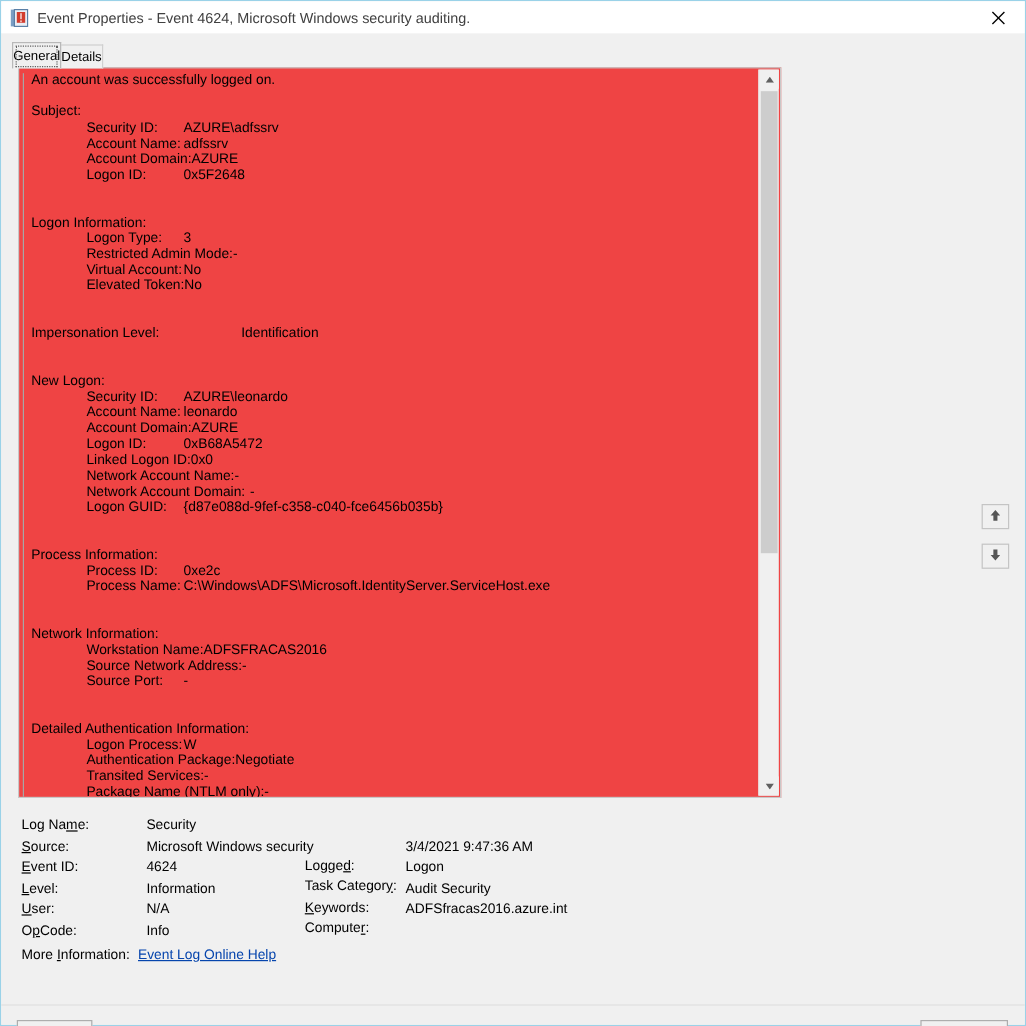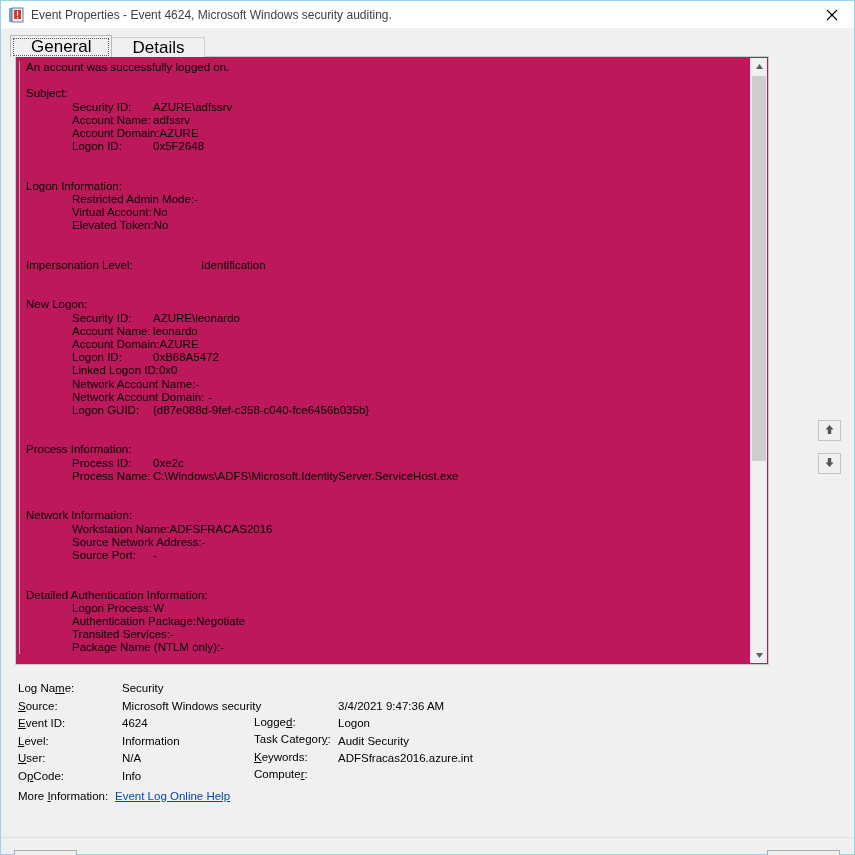--- a/index.html
+++ b/index.html
@@ -77,25 +77,25 @@
     position: absolute;
     left: 9px;
     top: 7px;
     height: 22px;
     display: flex;
     align-items: flex-end;
     z-index: 3;
   }
   .tab {
     height: 20px;
-    padding: 0 20px;
+    padding: 0 0;
     box-sizing: border-box;
     display: flex;
     align-items: center;
-    font-size: 17px;
+    font-size: 11px;
     background: #f0f0f0;
     border: 1px solid #d0d0d0;
     border-bottom: none;
     margin-right: -1px;
     color: #000;
     position: relative;
   }
   .tab.selected {
     background: #f0f0f0;
     border-color: #b8b8b8;
@@ -107,24 +107,24 @@
     left: 2px; right: 2px; top: 2px; bottom: 1px;
     border: 1px dotted #606060;
     pointer-events: none;
   }
 
   
   .detail-pane {
     position: absolute;
     left: 14px;
     top: 28px;
-    width: 754px;
+    width: 636px;
     height: 609px;
     box-sizing: border-box;
-    background: #be185d;
+    background: #ef4444;
     border: 1px solid #c8c8c8;
     overflow: hidden;
   }
   .detail-inner {
     position: absolute;
     left: 0; top: 0;
     width: 764px;
     height: 100%;
     overflow: hidden;
   }
@@ -319,20 +319,24 @@
               <span class="v">AZURE</span>
             </div>
           <div class="row">
               <span class="k">Logon ID:</span>
               <span class="v">0x5F2648</span>
             </div>
           <div class="line blank"></div>
           <div class="line blank"></div>
 
           <div class="line">Logon Information:</div>
+          <div class="row">
+              <span class="k">Logon Type:</span>
+              <span class="v">3</span>
+            </div>
           <div class="row">
               <span class="k">Restricted Admin Mode:</span>
               <span class="v">-</span>
             </div>
           <div class="row">
               <span class="k">Virtual Account:</span>
               <span class="v">No</span>
             </div>
           <div class="row">
               <span class="k">Elevated Token:</span>

